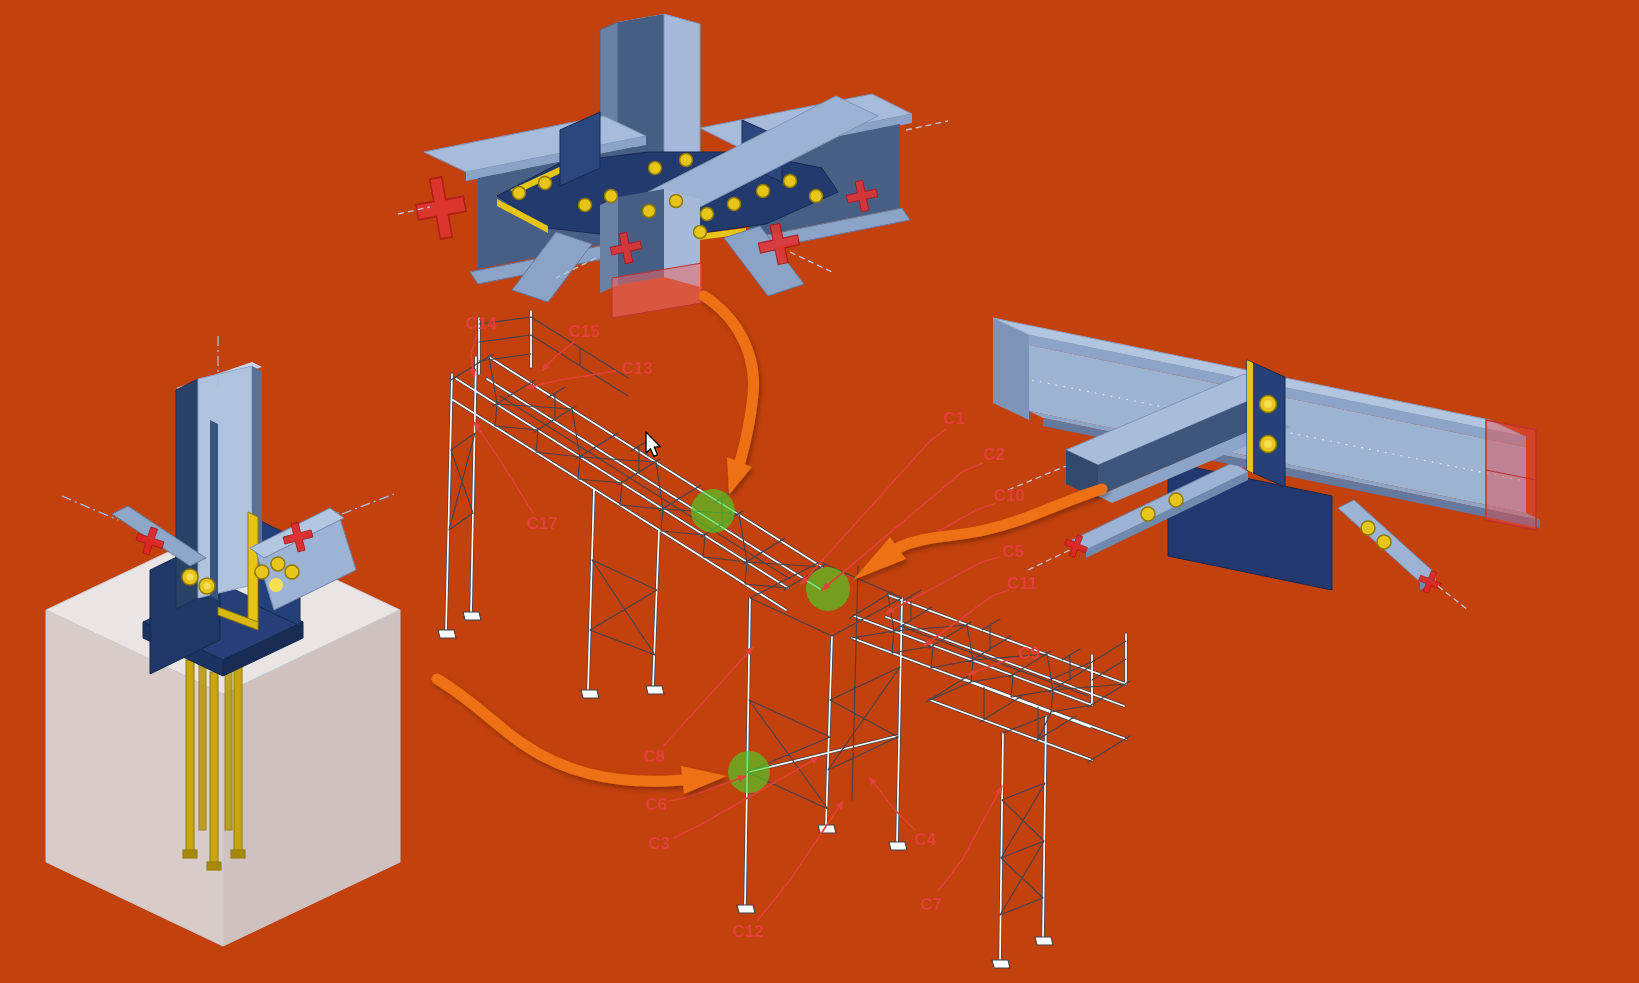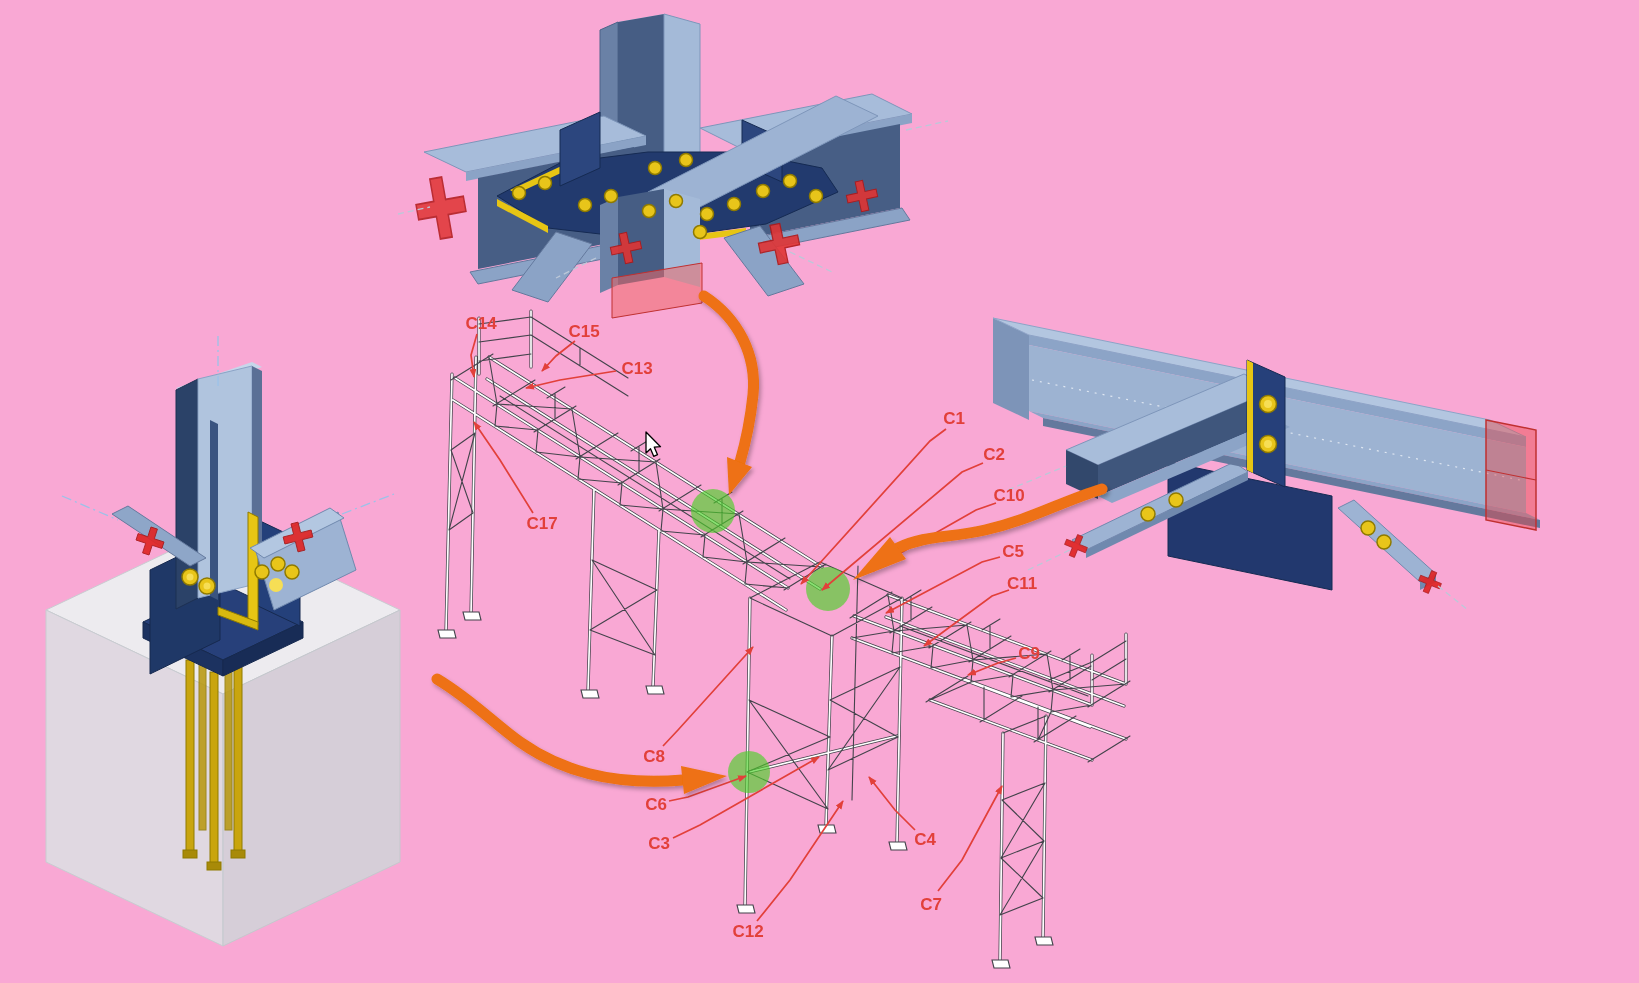--- a/index.html
+++ b/index.html
@@ -1,16 +1,16 @@
 <!DOCTYPE html>
 <html><head>
 <meta charset="utf-8">
 <style>
   html,body{margin:0;padding:0;background:#fff;}
-  .stage{position:relative;width:1639px;height:983px;background:#f9a8d4;overflow:hidden;
+  .stage{position:relative;width:1639px;height:983px;background:#c2410c;overflow:hidden;
          font-family:"Liberation Sans",sans-serif;}
   .stage svg{position:absolute;left:0;top:0;}
   .tubeOuter{stroke:#43434b;stroke-width:3.2;fill:none;stroke-linecap:round;}
   .tubeInner{stroke:#ffffff;stroke-width:1.7;fill:none;stroke-linecap:round;}
   .wire{stroke:#43434b;stroke-width:1.1;fill:none;stroke-linecap:round;}
   .feet{fill:#ffffff;stroke:#43434b;stroke-width:1.1;}
   .dashc{stroke:#bcc8d8;stroke-width:1.3;fill:none;stroke-dasharray:6 4;}
   .dashblue{stroke:#9cc2e8;stroke-width:1.3;fill:none;stroke-dasharray:10 4 2 4;}
   .bolt{fill:#e8c51a;stroke:#8f7a00;stroke-width:1.5;}
   .boltin{fill:#f6de55;stroke:none;}

